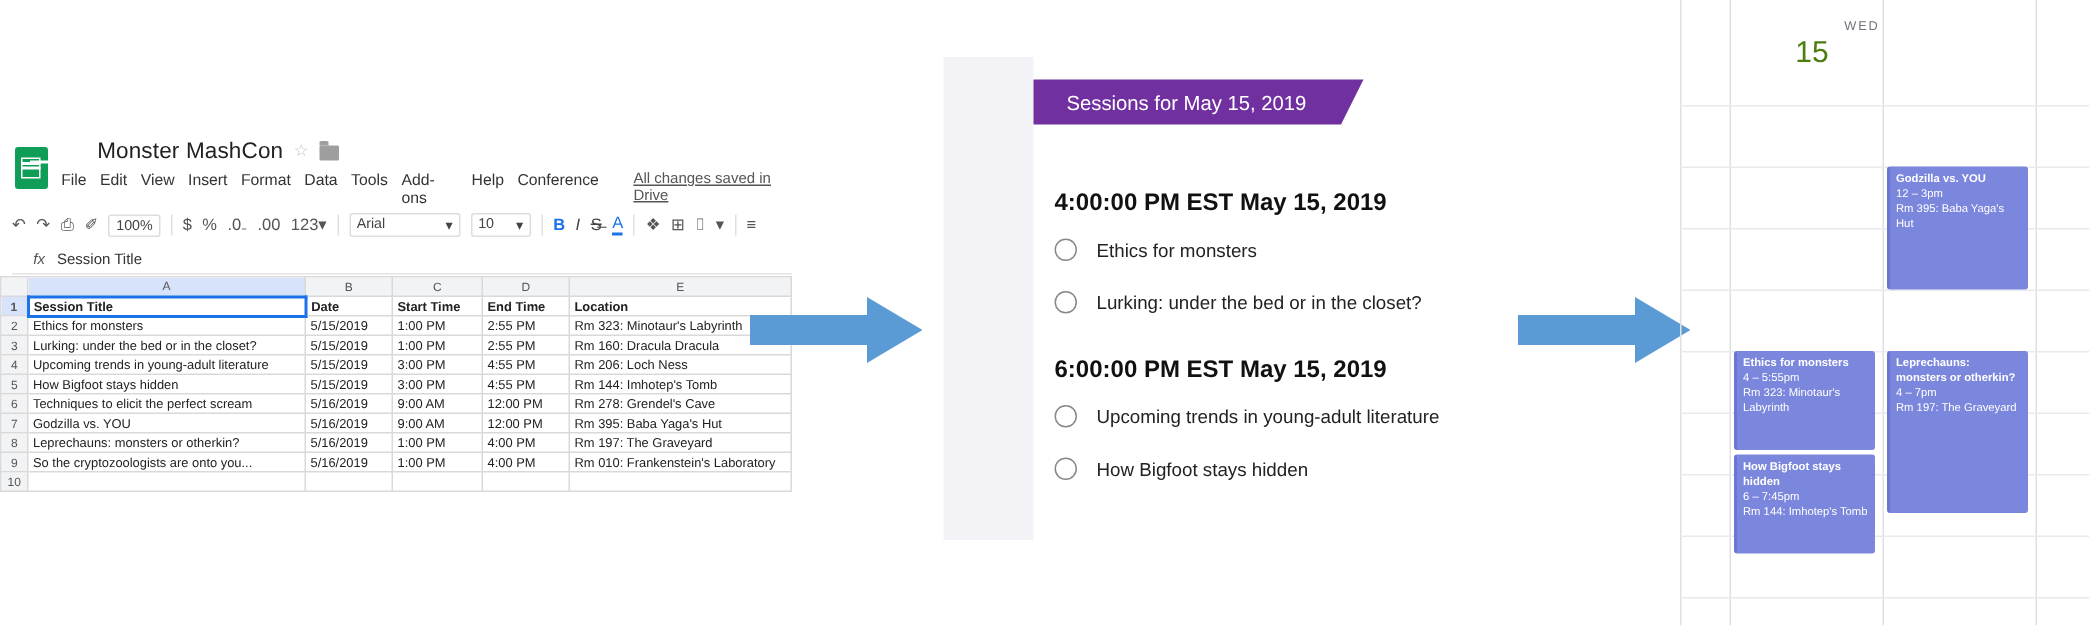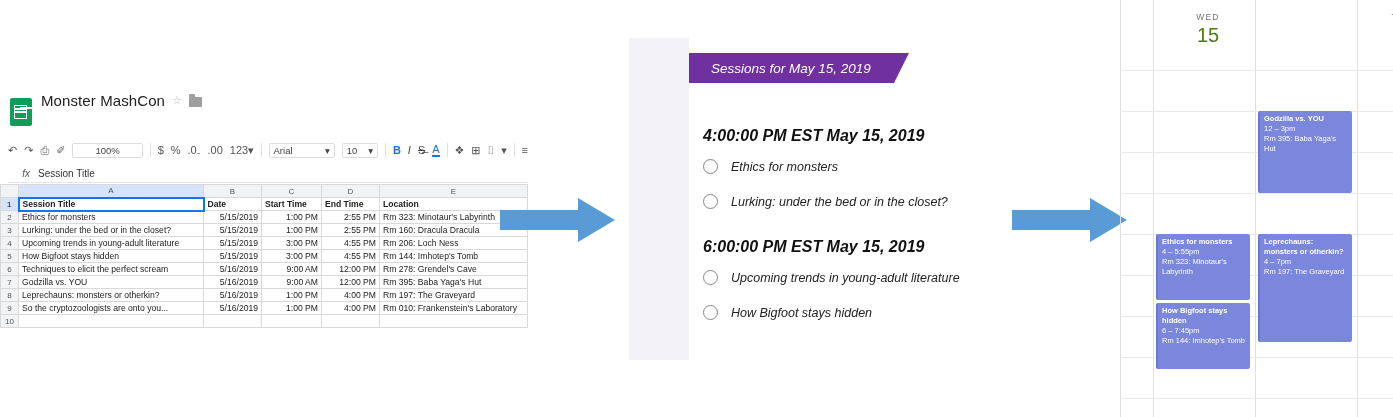--- a/index.html
+++ b/index.html
@@ -58,20 +58,21 @@
     height: 1.5px;
     background: #ffffff;
     box-shadow: 0 -3px 0 0 #ffffff, 6px -4px 0 0 #ffffff;
   }
   .sheets-title-block { display: flex; flex-direction: column; }
   .sheets-doc-title-row { display: flex; align-items: center; gap: 7px; }
   .sheets-doc-title {
     font-size: 15px;
     color: #222222;
     letter-spacing: .1px;
+    margin-left: 24px;
   }
   .star-icon { color: #bdbdbd; font-size: 11px; }
   .folder-icon {
     width: 13px; height: 10px; background: #9e9e9e; border-radius: 1px; display:inline-block;
     position: relative; top: 1px;
   }
   .folder-icon::before {
     content:""; position:absolute; left:0; top:-3px; width:6px; height:3px;
     background:#9e9e9e; border-radius: 1px 1px 0 0;
   }
@@ -98,21 +99,21 @@
     height: 22px;
     display: flex;
     align-items: center;
     font-size: 10px;
     color: #444444;
     gap: 7px;
   }
   .tb { color: #555; font-size: 11px; line-height: 1; }
   .tb-zoom {
     border: 1px solid #dddddd;
-    padding: 1px 22px;
+    padding: 1px 4px;
     font-size: 9.5px;
     border-radius: 2px;
   }
   .tb-font {
     border: 1px solid #dddddd;
     width: 64px;
     padding: 1px 4px;
     font-size: 9.5px;
     border-radius: 2px;
     display: flex;
@@ -174,21 +175,21 @@
     height: 12px;
   }
   .rowhdr {
     background: #f1f3f4;
     text-align: center;
     font-size: 8px;
     color: #555555;
     width: 18px;
   }
   .hdr-row td { font-weight: bold; }
-  .num { text-align: right; }
+  .num { }
   .sel-a { border: 2px solid #1a73e8 !important; }
   .colhdr-a { background: #d7e3fb; }
   .rowhdr-1 { background: #d7e3fb; }
 
   
   .arrow {
     position: absolute;
     top: 198px;
     width: 115px;
     height: 44px;
@@ -227,21 +228,20 @@
     position: absolute;
     left: 0; top: 18px;
     width: 60px; height: 322px;
     background: #f3f2f6;
   }
   .agenda-content {
     position: absolute;
     left: 60px; top: 0;
     width: 325px;
     height: 355px;
-    font-style: italic;
   }
   .agenda-banner {
     position: absolute;
     height: 30px;
     background: #7030a0;
     color: #ffffff;
     font-size: 13.5px;
     display: flex;
     align-items: center;
     padding-left: 22px;
@@ -291,20 +291,21 @@
   #item-4 { top: 285px; }
   .cal-daylabel {
     position: absolute;
     text-align: center;
     width: 90px;
   }
   .cal-dow {
     font-size: 8.5px;
     color: #70757a;
     letter-spacing: 1.2px;
+    text-align: right;
   }
   .cal-dnum {
     font-size: 20px;
     color: #4d7c0f;
     margin-top: 2px;
   }
   #day-wed { left: 1163px; top: 12px; }
   #day-thu { left: 1357px; top: 12px; }
   .cal-vline {
     position: absolute;
@@ -337,20 +338,33 @@
 
 <div id="sheets-panel">
 
   <div class="sheets-titlebar">
     <div class="sheets-logo"></div>
     <div class="sheets-title-block">
       <div class="sheets-doc-title-row">
         <span class="sheets-doc-title">Monster MashCon</span>
         <span class="star-icon">☆</span>
         <span class="folder-icon"></span>
+      </div>
+      <div class="sheets-menubar">
+        <span>File</span>
+        <span>Edit</span>
+        <span>View</span>
+        <span>Insert</span>
+        <span>Format</span>
+        <span>Data</span>
+        <span>Tools</span>
+        <span>Add-ons</span>
+        <span>Help</span>
+        <span>Conference</span>
+        <span class="sheets-saved">All changes saved in Drive</span>
       </div>
     </div>
   </div>
 
   <div class="sheets-toolbar">
     <span class="tb">↶</span>
     <span class="tb">↷</span>
     <span class="tb">⎙</span>
     <span class="tb">✐</span>
     <span class="tb-zoom">100%</span>

